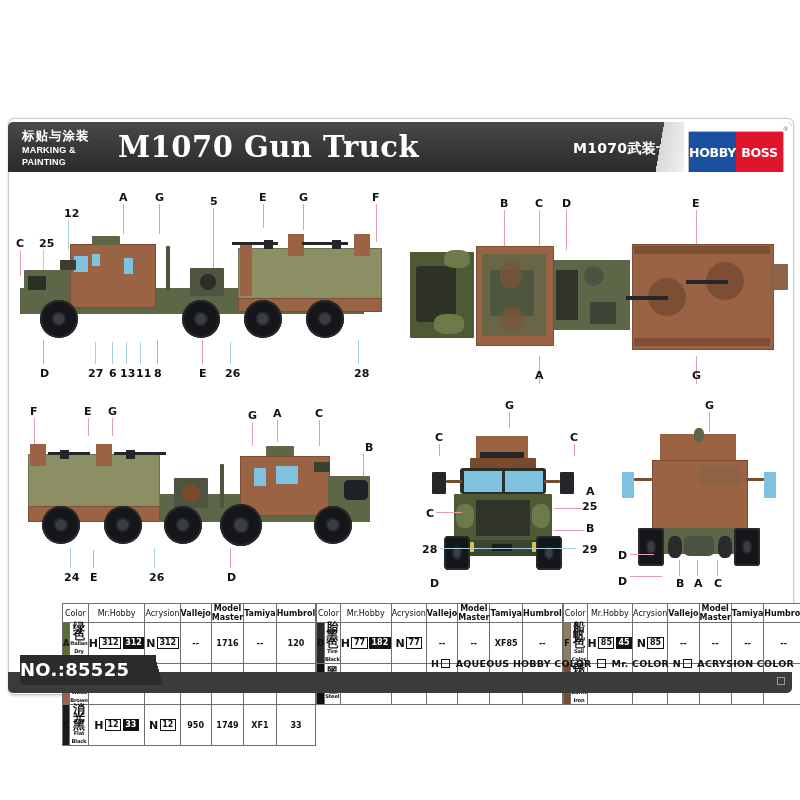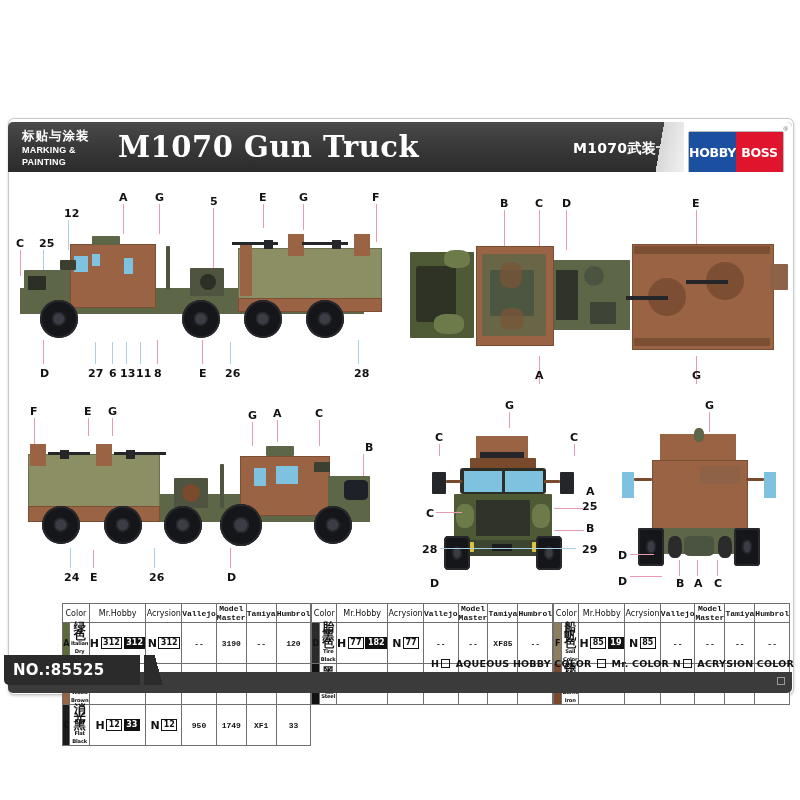--- a/index.html
+++ b/index.html
@@ -65,31 +65,31 @@
   .rowh{height:20px;}
   .keycell{width:15px;color:#fff;font-family:"DejaVu Sans",sans-serif;font-weight:bold;font-size:11px;}
   .namecell{width:46px;line-height:8px;padding:1px 0;}
   .namecell .zh{font-size:12px;font-weight:bold;color:#111;display:block;}
   .namecell .en{font-size:5.2px;font-weight:bold;color:#111;display:block;letter-spacing:-.2px;}
   .codecell{width:54px;}
   .code{display:inline-flex;align-items:center;gap:1.5px;justify-content:center;}
   .code .pfx{font-weight:bold;font-size:11px;}
   .code .num{border:1.2px solid #111;padding:0 1.5px;font-weight:bold;font-size:8px;line-height:10px;background:#fff;color:#111;}
   .code .num.inv{background:#111;color:#fff;border-color:#111;}
-  .numcell{width:33px;font-weight:bold;font-size:8.5px;font-family:Liberation Mono, monospace;}
+  .numcell{width:33px;font-weight:bold;font-size:8.5px;}
   .spacer{width:7px;border:none !important;background:transparent !important;}
 
   .legend{position:absolute;right:6px;top:658px;font-family:"DejaVu Sans",sans-serif;
           font-weight:bold;font-size:9.5px;color:#111;letter-spacing:.2px;}
   .legend .sq{display:inline-block;width:7px;height:7px;border:1.2px solid #111;
               vertical-align:-1px;margin:0 2px;}
 
-  .kitno{position:absolute;left:4px;top:655px;width:136px;height:30px;background:#2b2b2b;
+  .kitno{position:absolute;left:20px;top:655px;width:136px;height:30px;background:#2b2b2b;
          border-radius:0 0 0 5px;color:#fff;font-family:"DejaVu Sans",sans-serif;
-         font-weight:bold;font-size:15px;line-height:30px;padding-left:9px;box-sizing:border-box;
+         font-weight:bold;font-size:18px;line-height:30px;box-sizing:border-box;
          letter-spacing:.3px;}
   .kitno-tail{position:absolute;left:144px;top:655px;width:26px;height:30px;
               background:linear-gradient(255deg,transparent 0 45%,#2b2b2b 45% 100%);}
 
   .notebar{position:absolute;left:8px;top:672px;width:784px;height:21px;background:#3b3b3b;
            border-radius:0 0 5px 5px;}
   .notetxt{position:absolute;right:12px;top:672px;height:21px;line-height:21px;
            color:#cfcfcf;font-size:8.5px;font-family:"DejaVu Sans",sans-serif;}
   .notetxt .sq{display:inline-block;width:6px;height:6px;border:1px solid #9a9a9a;
                vertical-align:0px;margin-right:3px;}
@@ -415,21 +415,21 @@
       <td class="codecell"><span class="code">
         <span class="pfx">H</span>
         <span class="num">312</span>
         <span class="num inv">312</span>
             </span></td>
       <td class="codecell"><span class="code">
         <span class="pfx">N</span>
         <span class="num">312</span>
             </span></td>
       <td class="numcell">--</td>
-      <td class="numcell">3190</td>
+      <td class="numcell">1716</td>
       <td class="numcell">--</td>
       <td class="numcell">120</td>
       <td class="spacer"></td>
 
       <td class="keycell" style="background-color: rgb(43, 43, 43);">D</td>
       <td class="namecell">
         <span class="zh">胎黑色</span>
         <span class="en">Tire Black</span>
       </td>
       <td class="codecell"><span class="code">
@@ -448,21 +448,21 @@
       <td class="spacer"></td>
 
       <td class="keycell" style="background-color: rgb(141, 127, 93);">F</td>
       <td class="namecell">
         <span class="zh">船帆色</span>
         <span class="en">Sail Color</span>
       </td>
       <td class="codecell"><span class="code">
         <span class="pfx">H</span>
         <span class="num">85</span>
-        <span class="num inv">19</span>
+        <span class="num inv">45</span>
             </span></td>
       <td class="codecell"><span class="code">
         <span class="pfx">N</span>
         <span class="num">85</span>
             </span></td>
       <td class="numcell">--</td>
       <td class="numcell">--</td>
       <td class="numcell">--</td>
       <td class="numcell">--</td>
     </tr>

